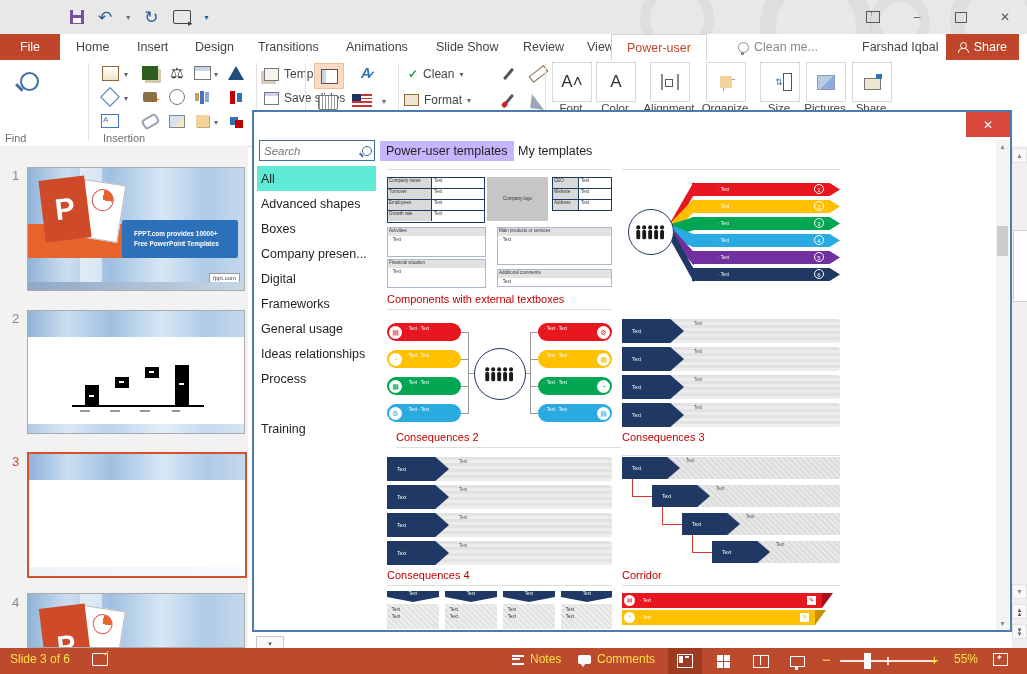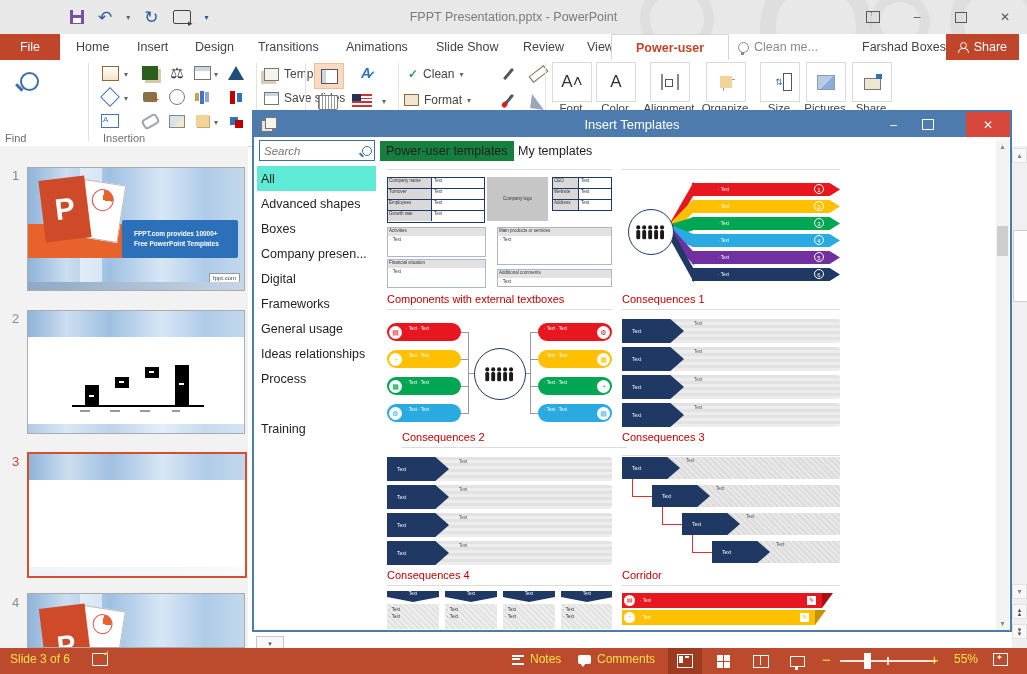--- a/index.html
+++ b/index.html
@@ -88,21 +88,21 @@
   .dlg-close{position:absolute;top:0;right:0;width:44px;height:25px;background:#D8473B;color:#fff;
              display:flex;align-items:center;justify-content:center;font-size:12px;cursor:pointer;}
   .searchbox{position:absolute;left:5px;top:28px;width:114px;height:19px;border:1px solid #3C6EA5;
              background:#fff;display:flex;align-items:center;}
   .searchbox input{border:none;outline:none;width:92px;font-size:11.5px;font-style:italic;color:#888;
                    padding:0 4px;font-family:"Liberation Sans",sans-serif;background:transparent;}
   .s-mag{width:8px;height:8px;border:1.8px solid #3C6EA5;border-radius:50%;position:relative;margin-left:2px;}
   .s-mag:after{content:"";position:absolute;left:-4px;top:7px;width:5px;height:1.8px;background:#3C6EA5;transform:rotate(45deg);}
   .dlg-tab{position:absolute;top:29px;height:20px;display:flex;align-items:center;padding:0 6px;
            font-size:12.5px;color:#1F1F1F;cursor:pointer;}
-  .dlg-tab.active{background:#15803d;}
+  .dlg-tab.active{background:#c4b5fd;}
   .cat{position:absolute;left:3px;width:119px;height:25px;display:flex;align-items:center;
        padding-left:4px;font-size:12.5px;color:#1F1F1F;cursor:pointer;box-sizing:border-box;}
   .cat.sel{background:#5eead4;}
   .gallery{position:absolute;left:126px;top:53px;width:612px;height:464px;overflow:hidden;}
   .tmpl-caption{position:absolute;font-size:11px;color:#C00000;cursor:default;}
   .hairline{position:absolute;height:1px;background:#DCDCDC;}
   .tmpl-body{position:absolute;cursor:pointer;}
   .dlg-scroll{position:absolute;left:742px;top:28px;width:13px;height:490px;background:#F3F3F3;}
   .sc-arrow{position:absolute;left:0;width:13px;height:13px;color:#8A8A8A;font-size:8px;display:flex;
             align-items:center;justify-content:center;cursor:pointer;}
@@ -155,21 +155,20 @@
   <div class="deco-ring" style="left:870px;top:-8px;width:40px;height:40px;"></div>
   <div class="deco-ring" style="left:950px;top:-26px;width:66px;height:66px;border-width:14px;"></div>
   <div class="abs qat">
     <span class="save-ic"></span>
     <span class="qat-glyph">↶</span>
     <span class="caret" style="position:static;">▾</span>
     <span class="qat-glyph">↻</span>
     <span class="present-ic"></span>
     <span class="caret" style="position:static;color:#2B579A;">▾</span>
   </div>
-  <div class="abs title-text">FPPT Presentation.pptx - PowerPoint</div>
   <div class="abs win-ctrls">
     <div class="win-btn">
         <span class="ribbonopt"></span>
       </div>
     <div class="win-btn">–</div>
     <div class="win-btn">
         <span class="maxbox"></span>
       </div>
     <div class="win-btn">✕</div>
   </div>
@@ -178,26 +177,26 @@
 <div class="abs tabrow">
   <div class="file-tab">File</div>
   <div class="rtab" style="left:74px;">Home</div>
   <div class="rtab" style="left:135px;">Insert</div>
   <div class="rtab" style="left:193px;">Design</div>
   <div class="rtab" style="left:256px;">Transitions</div>
   <div class="rtab" style="left:344px;">Animations</div>
   <div class="rtab" style="left:434px;">Slide Show</div>
   <div class="rtab" style="left:521px;">Review</div>
   <div class="rtab" style="left:585px;">View</div>
-  <div class="rtab active" style="left:611px;padding:0 24px;font-weight:bold;">Power-user</div>
+  <div class="rtab active" style="left:611px;padding:0 15px;">Power-user</div>
   <div class="tellme" style="left:738px;">
     <span class="bulb"></span>
     <span>Clean me...</span>
   </div>
-  <div class="username" style="left:862px;">Farshad Boxes</div>
+  <div class="username" style="left:862px;">Farshad Iqbal</div>
   <div class="share-btn">
     <span class="person-ic"></span>
     <span>Share</span>
   </div>
 </div>
 
 <div class="abs ribbon">
 
   <div class="ric" style="left:14px;top:6px;width:30px;height:30px;">
     <span class="magnifier"></span>
@@ -411,24 +410,20 @@
   <div class="ms-btn" style="top:438px;">▾</div>
   <div class="ms-btn" style="top:458px;">
       <div class="dblchev">▴<br>▴</div>
     </div>
   <div class="ms-btn" style="top:478px;">
       <div class="dblchev">▾<br>▾</div>
     </div>
 </div>
 
 <div class="abs dialog">
-  <div class="dlg-title">
-    <span class="dlg-ico"></span>
-    <span>Insert Templates</span>
-  </div>
   <div class="dlg-btn" style="right:102px;">–</div>
   <div class="dlg-btn" style="right:68px;">
       <span class="maxbox" style="border-color:#fff;"></span>
     </div>
   <div class="dlg-close">✕</div>
 
   <div class="searchbox">
     <input placeholder="Search" style="">
     <span class="s-mag"></span>
   </div>
@@ -546,21 +541,20 @@
               <circle cx="26" cy="4" r="2.4"></circle>
               <rect x="23.7" y="7" width="4.6" height="11" rx="1.8"></rect>
               <circle cx="33" cy="4" r="2.4"></circle>
               <rect x="30.7" y="7" width="4.6" height="11" rx="1.8"></rect>
             </g>
           </svg>
         </div>
       </div>
 
     <div class="tmpl-caption" style="left:7px;top:128px;width:225px;border-bottom:1px solid #DCDCDC;padding-bottom:4px;">Components with external textboxes</div>
-    <div class="tmpl-caption" style="left:242px;top:128px;width:218px;border-bottom:1px solid #DCDCDC;padding-bottom:4px;">Consequences 1</div>
     <div class="tmpl-body" id="componentsBody" style="left:7px;top:152px;width:225px;height:112px;">
         <div style="position: absolute; left: 81px; top: 15px; width: 1px; height: 82px; background: rgb(153, 153, 153);"></div>
         <div style="position: absolute; left: 143px; top: 15px; width: 1px; height: 82px; background: rgb(153, 153, 153);"></div>
         <div style="position: absolute; left: 81px; top: 56px; width: 8px; height: 1px; background: rgb(153, 153, 153);"></div>
         <div style="position: absolute; left: 136px; top: 56px; width: 8px; height: 1px; background: rgb(153, 153, 153);"></div>
         <div style="position: absolute; left: 74px; top: 15px; width: 7px; height: 1px; background: rgb(153, 153, 153);"></div>
         <div style="position: absolute; left: 144px; top: 15px; width: 7px; height: 1px; background: rgb(153, 153, 153);"></div>
         <div style="position: absolute; left: 0px; top: 6px; width: 74px; height: 18px; background: rgb(232, 22, 30); border-radius: 9px;">
           <div style="position: absolute; left: 2px; top: 2.5px; width: 13px; height: 13px; background: rgb(255, 255, 255); border-radius: 50%; color: rgb(232, 22, 30); font-size: 7px; line-height: 13px; text-align: center;">▤</div>
           <div style="position: absolute; left: 19px; top: 3px; color: rgb(255, 255, 255); font-size: 4.5px; line-height: 1.4;">· Text  · Text</div>
@@ -636,21 +630,21 @@
           <div style="position: absolute; left: 10px; top: 0px; color: rgb(255, 255, 255); font-size: 5px; line-height: 24px;">Text</div>
         </div>
         <div style="position: absolute; left: 14px; top: 86px; width: 204px; height: 24px; border-radius: 3px; background: repeating-linear-gradient(0deg, rgb(237, 237, 237) 0px, rgb(237, 237, 237) 3px, rgb(226, 226, 226) 3px, rgb(226, 226, 226) 6px);">
           <div style="position: absolute; left: 58px; top: 2px; color: rgb(85, 85, 85); font-size: 4.5px;">Text</div>
         </div>
         <div style="position: absolute; left: 0px; top: 86px; width: 62px; height: 24px; background: rgb(31, 56, 100); clip-path: polygon(0px 0px, 78% 0px, 100% 50%, 78% 100%, 0px 100%);">
           <div style="position: absolute; left: 10px; top: 0px; color: rgb(255, 255, 255); font-size: 5px; line-height: 24px;">Text</div>
         </div>
       </div>
 
-    <div class="tmpl-caption" style="left:22px;top:266px;width:225px;border-bottom:1px solid #DCDCDC;padding-bottom:4px;">Consequences 2</div>
+    <div class="tmpl-caption" style="left:16px;top:266px;width:225px;border-bottom:1px solid #DCDCDC;padding-bottom:4px;">Consequences 2</div>
     <div class="tmpl-caption" style="left:242px;top:266px;width:218px;border-bottom:1px solid #DCDCDC;padding-bottom:12px;">Consequences 3</div>
     <div class="tmpl-body" id="cons2Body" style="left:7px;top:290px;width:225px;height:112px;">
         <div style="position: absolute; left: 14px; top: 2px; width: 211px; height: 24px; border-radius: 3px; background: repeating-linear-gradient(0deg, rgb(237, 237, 237) 0px, rgb(237, 237, 237) 3px, rgb(226, 226, 226) 3px, rgb(226, 226, 226) 6px);">
           <div style="position: absolute; left: 58px; top: 2px; color: rgb(85, 85, 85); font-size: 4.5px;">Text</div>
         </div>
         <div style="position: absolute; left: 0px; top: 2px; width: 62px; height: 24px; background: rgb(31, 56, 100); clip-path: polygon(0px 0px, 78% 0px, 100% 50%, 78% 100%, 0px 100%);">
           <div style="position: absolute; left: 10px; top: 0px; color: rgb(255, 255, 255); font-size: 5px; line-height: 24px;">Text</div>
         </div>
         <div style="position: absolute; left: 14px; top: 30px; width: 211px; height: 24px; border-radius: 3px; background: repeating-linear-gradient(0deg, rgb(237, 237, 237) 0px, rgb(237, 237, 237) 3px, rgb(226, 226, 226) 3px, rgb(226, 226, 226) 6px);">
           <div style="position: absolute; left: 58px; top: 2px; color: rgb(85, 85, 85); font-size: 4.5px;">Text</div>

